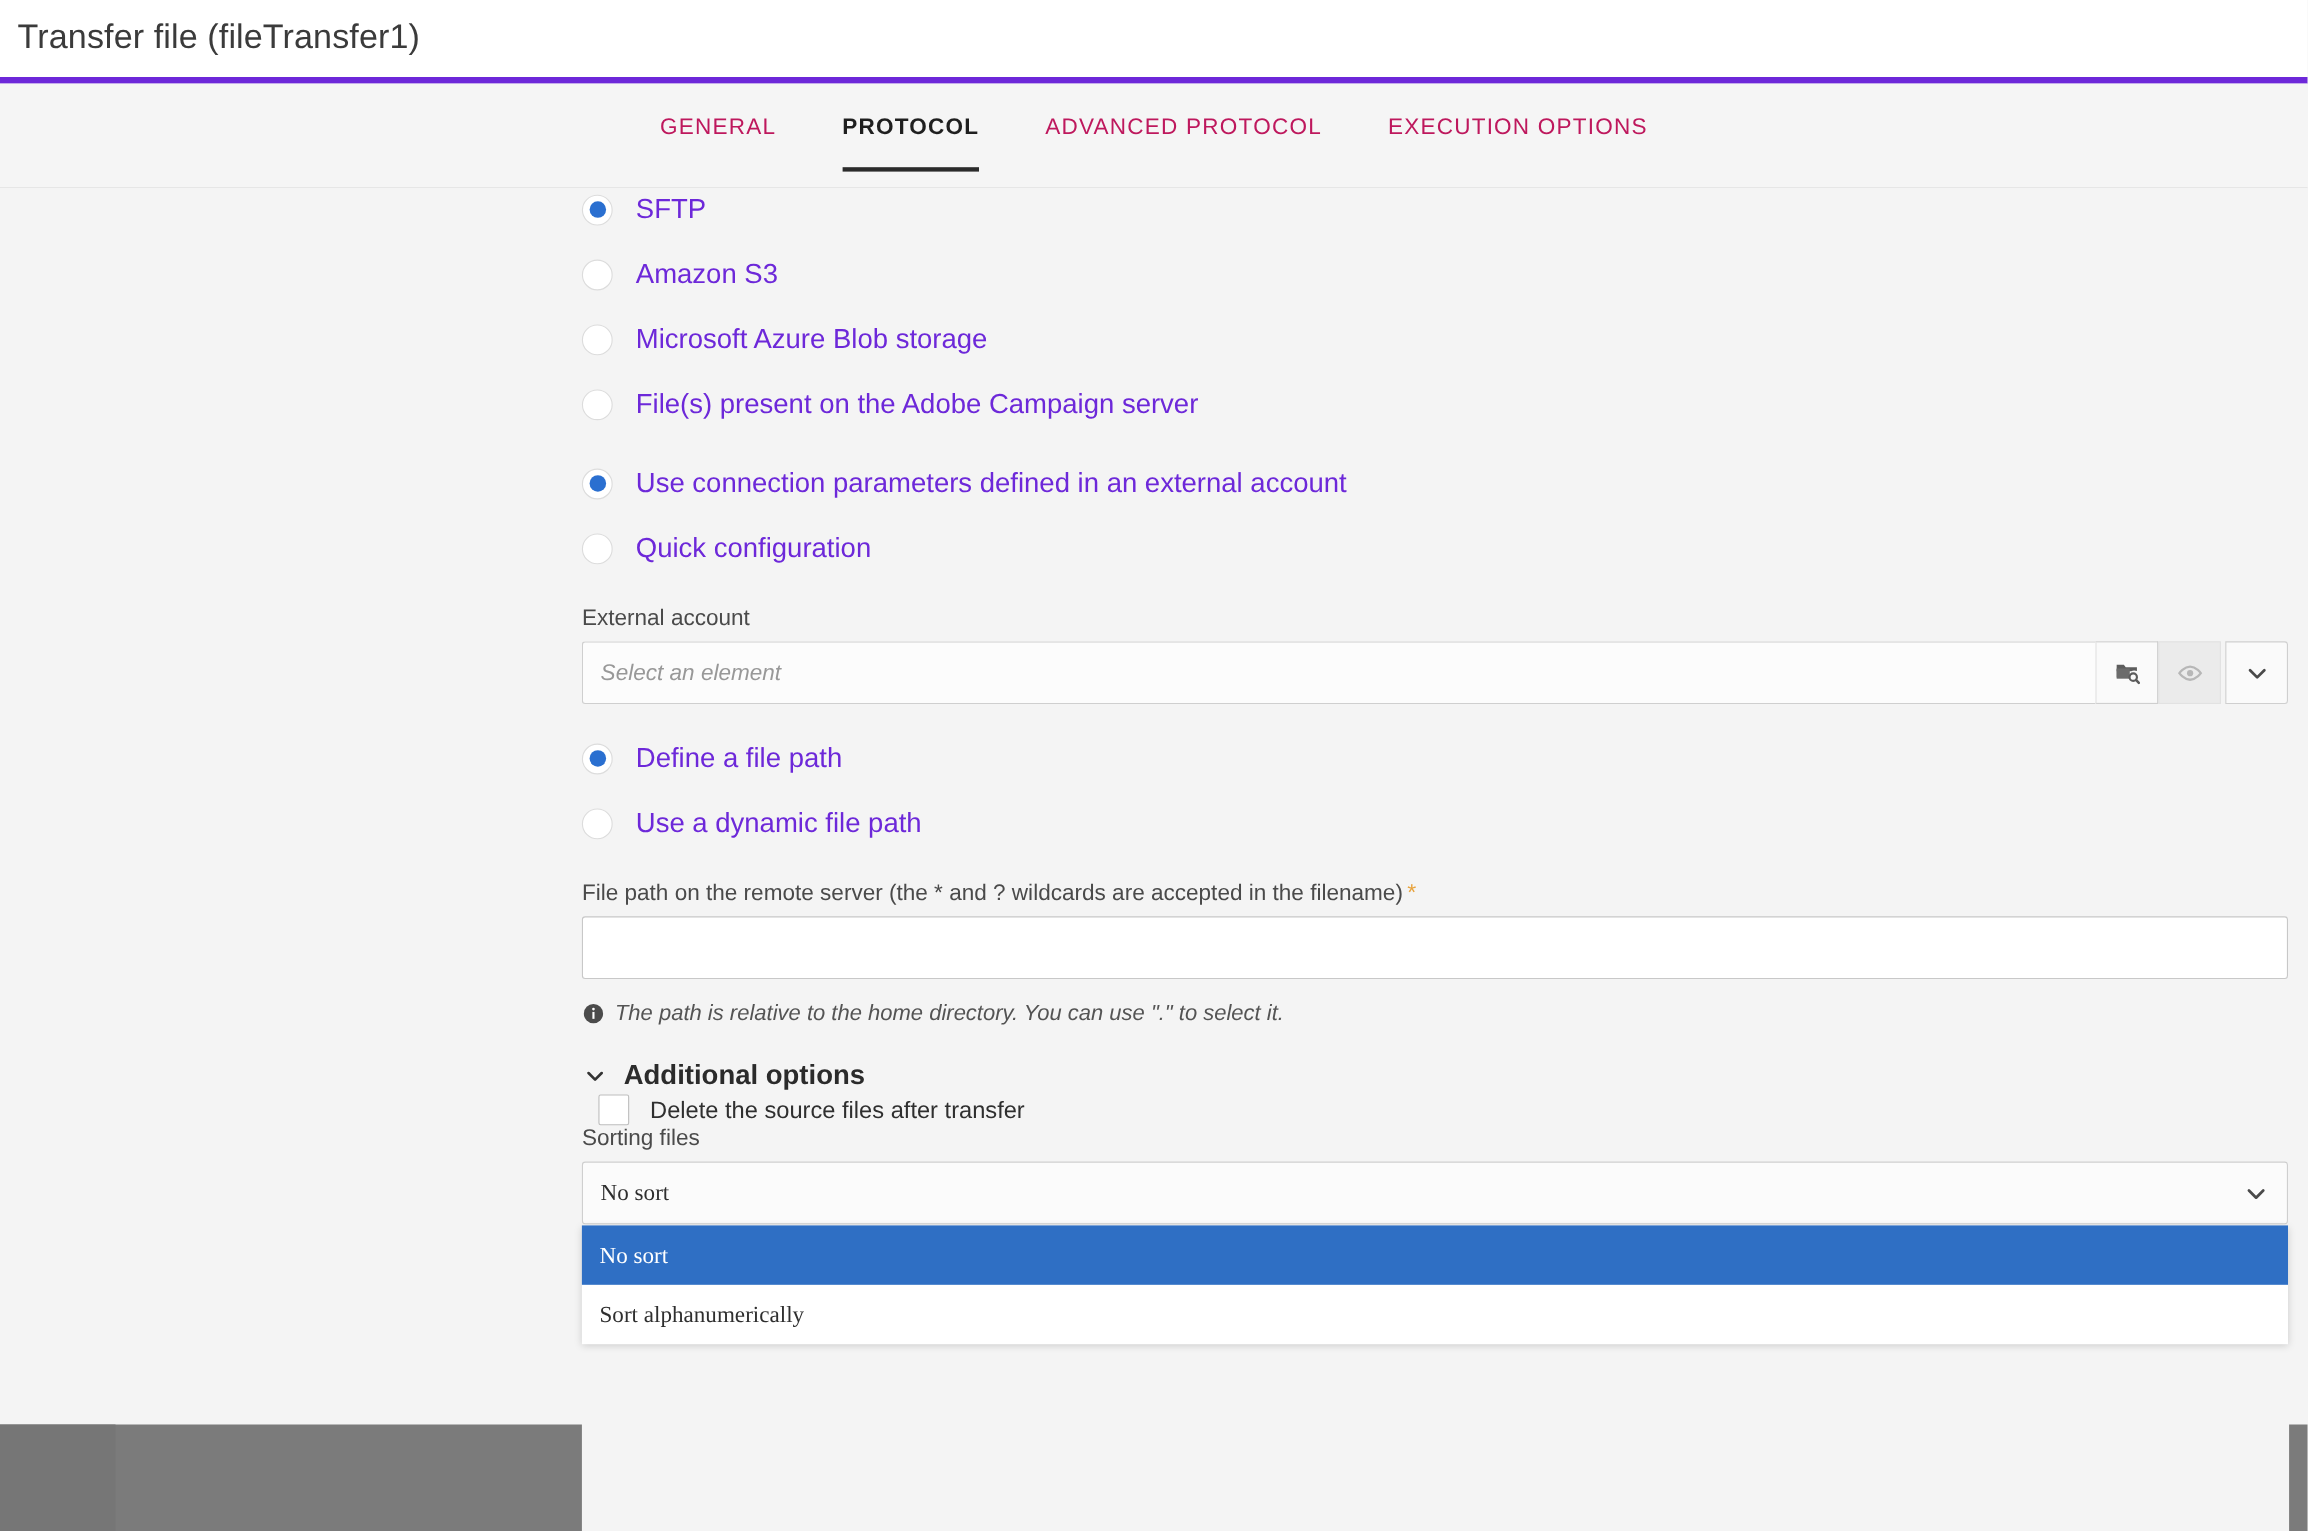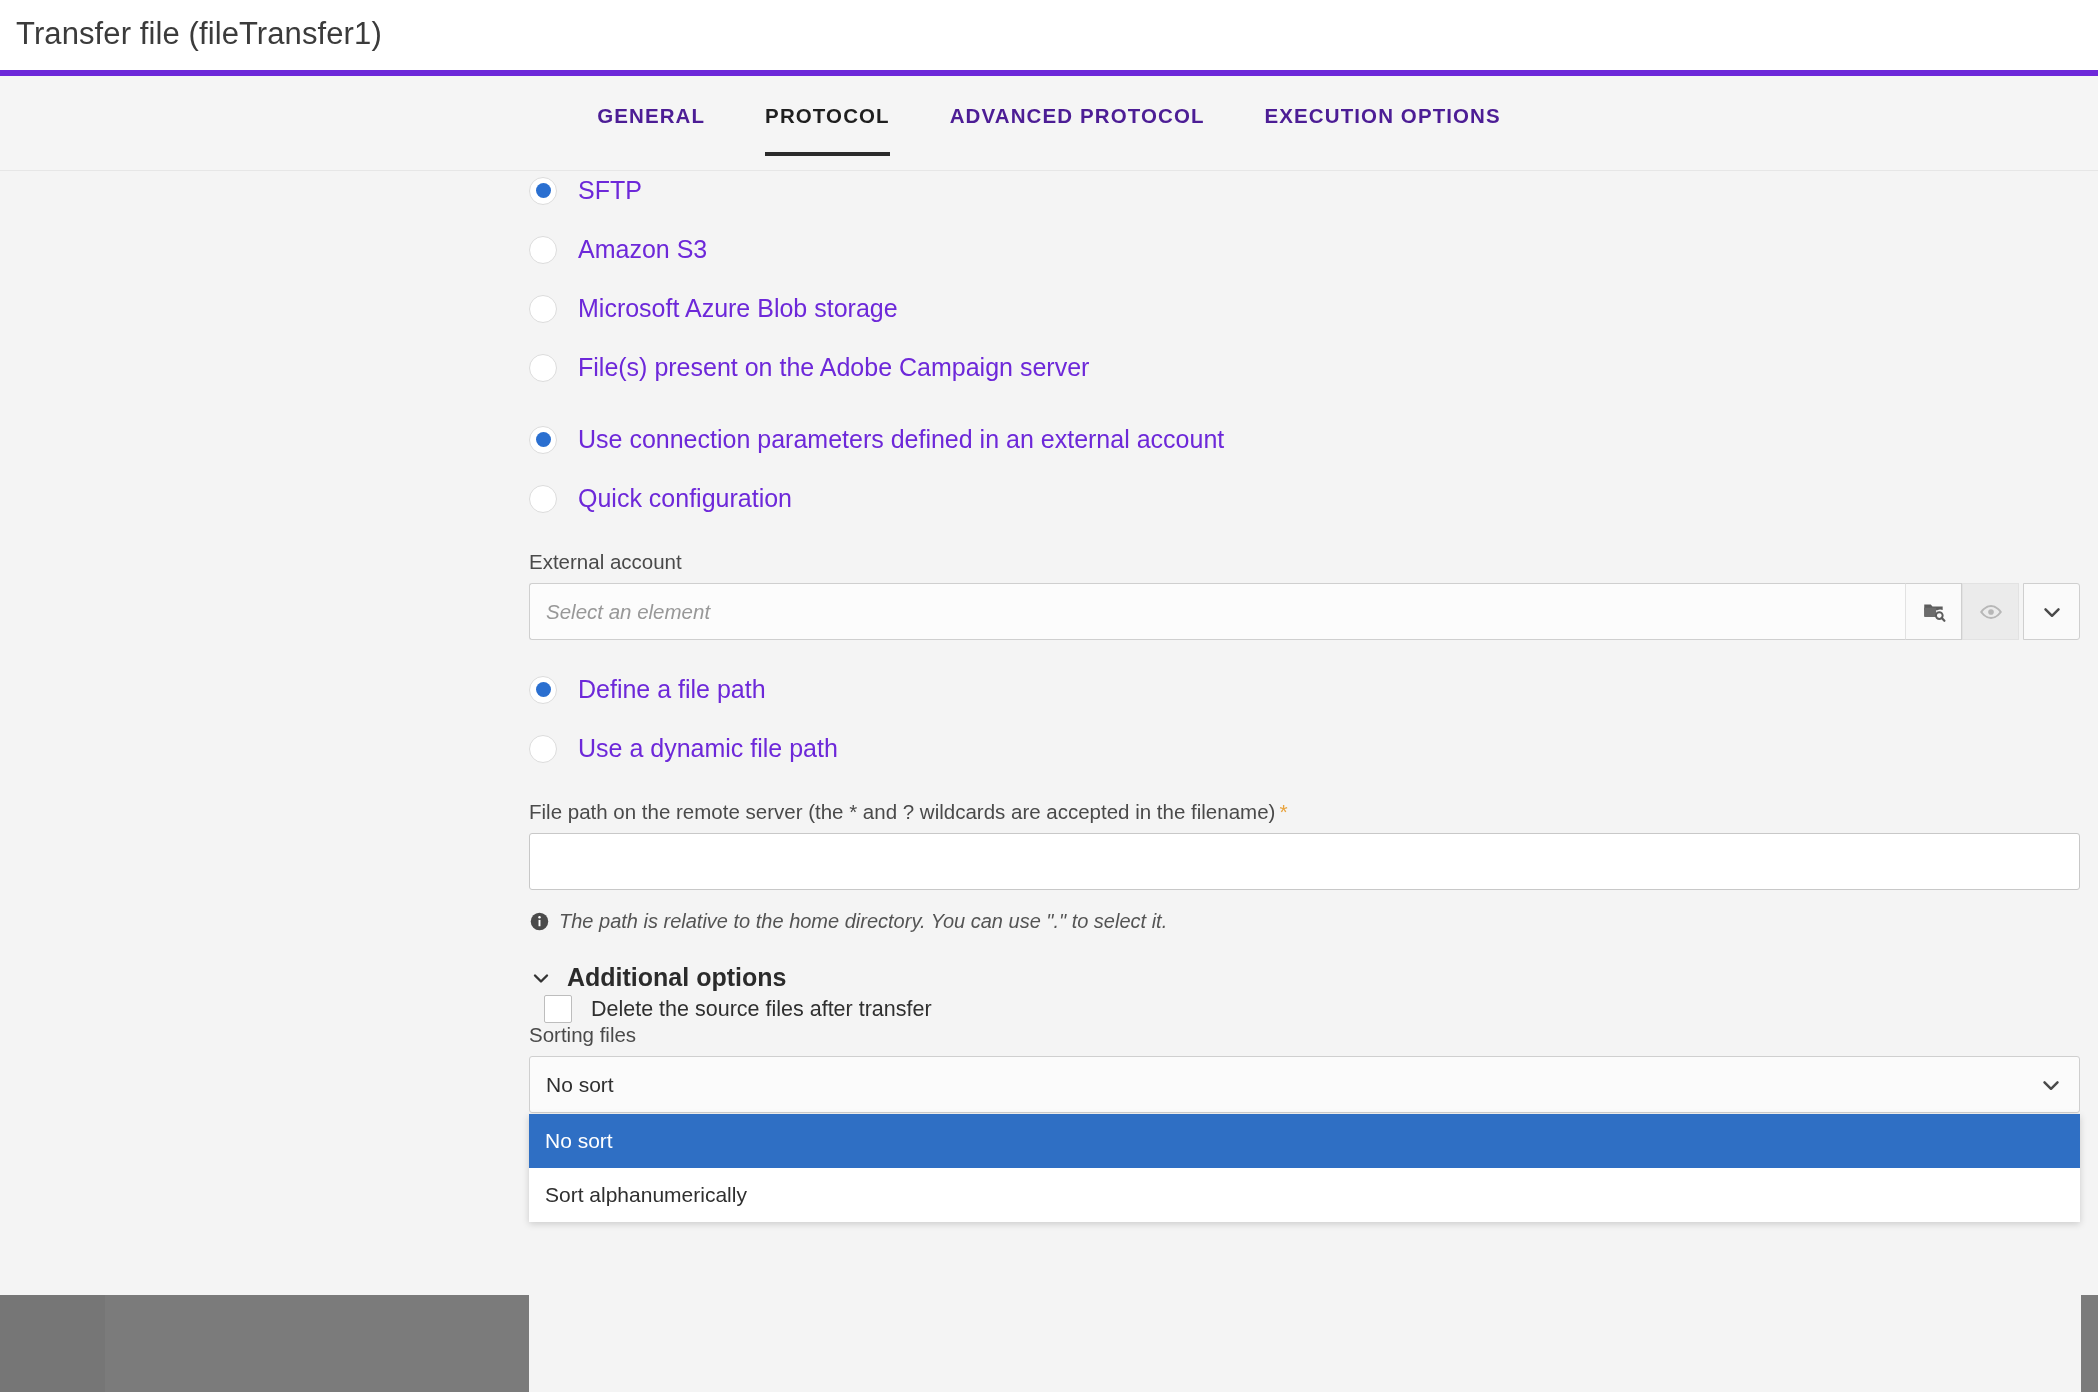--- a/index.html
+++ b/index.html
@@ -55,24 +55,24 @@
     align-items: flex-start;
     justify-content: center;
     gap: 0px;
     padding-top: 28px;
   }
   .tab {
     position: relative;
     padding: 0 30px 28px 30px;
     font-size: 20.5px;
     letter-spacing: 1.1px;
-    color: #4c1d95;
+    color: #be185d;
     white-space: nowrap;
     cursor: pointer;
-    font-weight: 700;
+    font-weight: 400;
   }
   .tab.active {
     color: #1f1f1f;
     font-weight: 700;
   }
   .tab.active::after {
     content: "";
     position: absolute;
     left: 30px; right: 30px;
     bottom: 0px;
@@ -252,20 +252,21 @@
     font-size: 21.5px;
     color: #2f2f2f;
   }
 
   
   .select-wrap {
     position: relative;
     width: 1551px;
     height: 57px;
     margin-top: 0px;
+    font-family: Liberation Serif, serif;
   }
   .select-box {
     width: 1551px;
     height: 57px;
     background: #fbfbfb;
     border: 1px solid #cfcfcf;
     border-radius: 3px;
     display: flex;
     align-items: center;
     padding: 0 16px;

